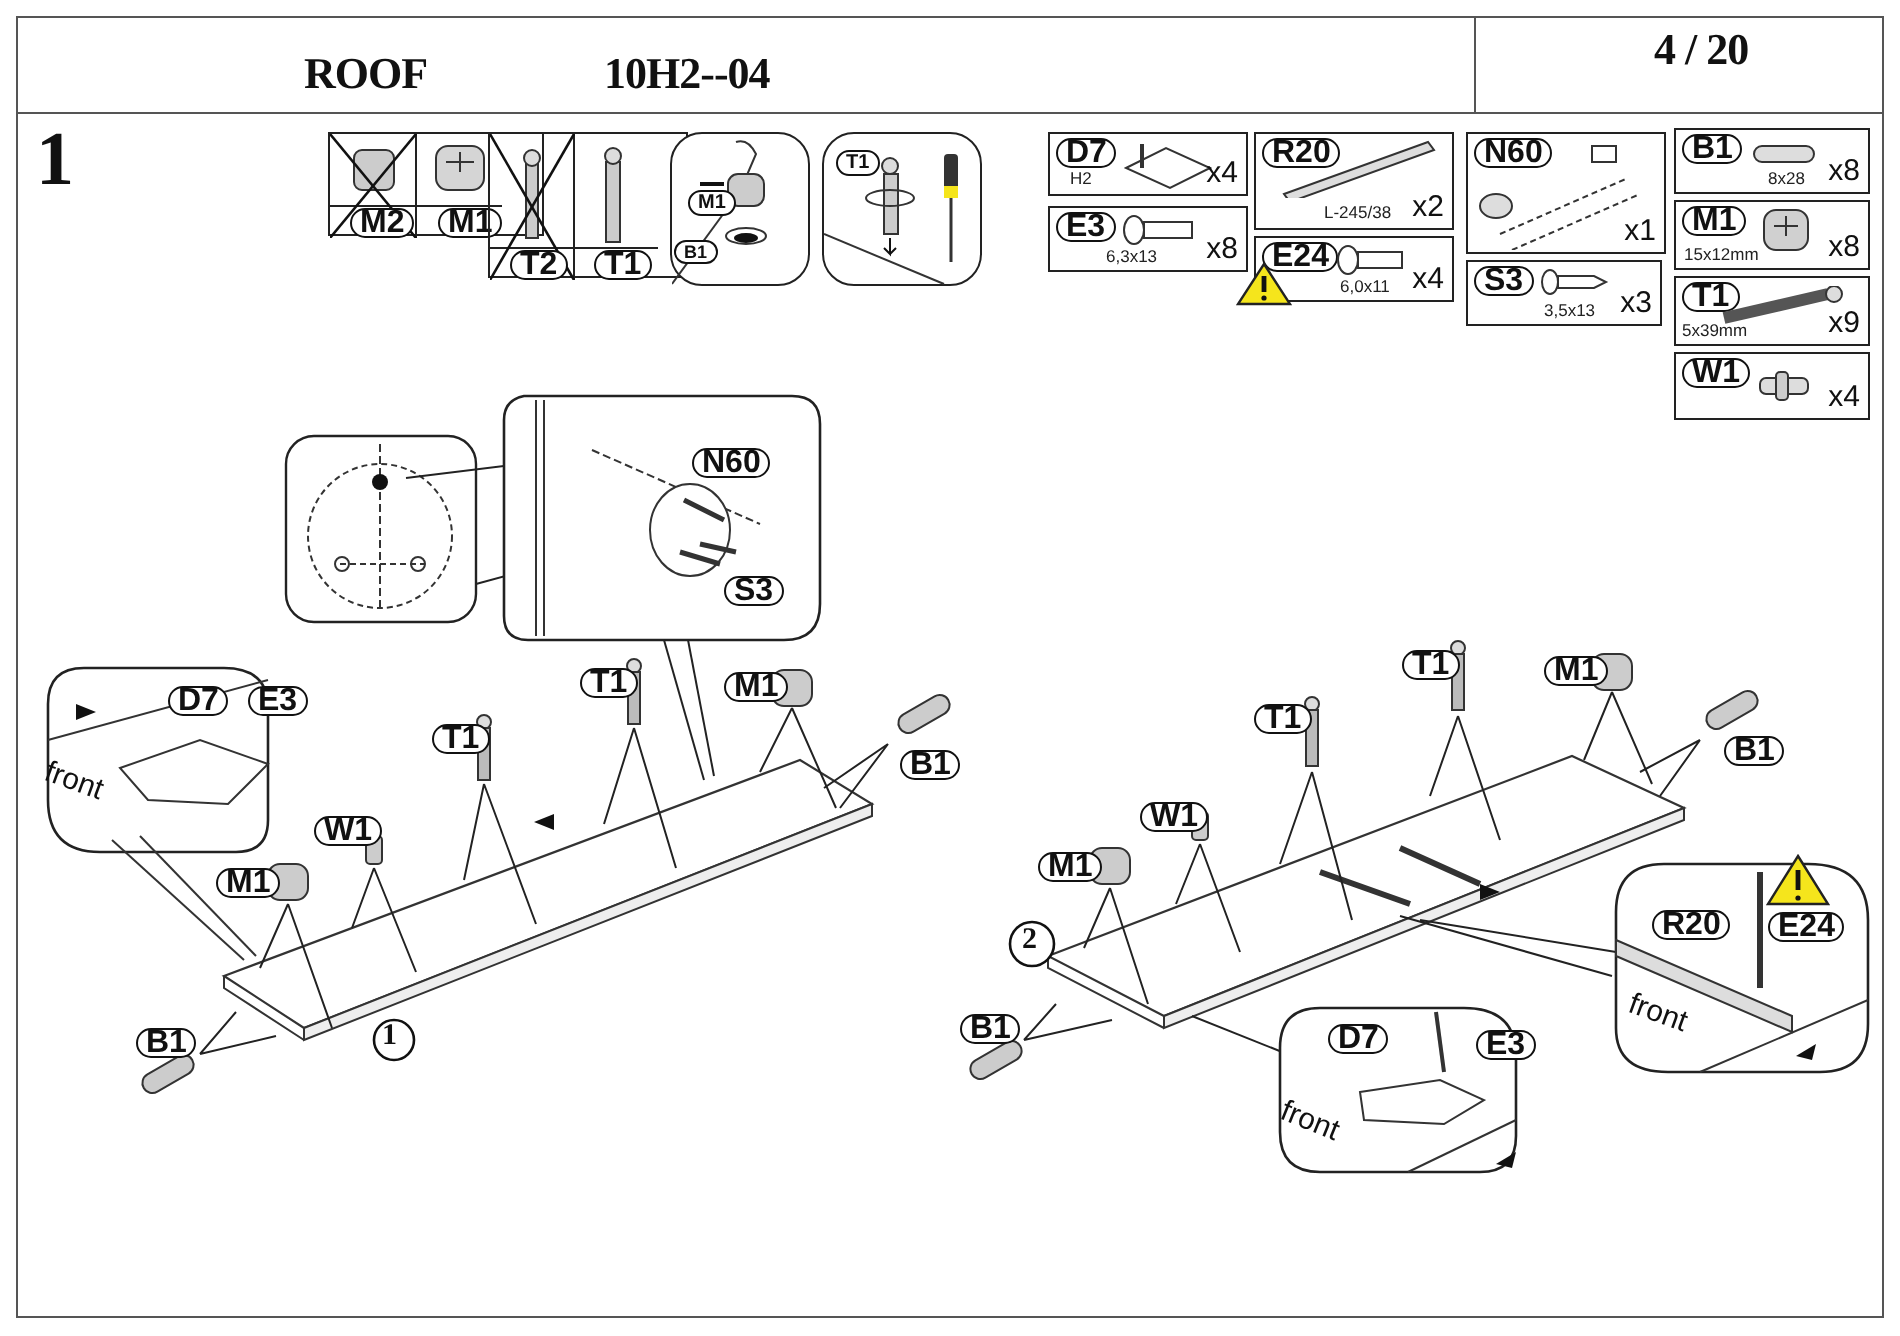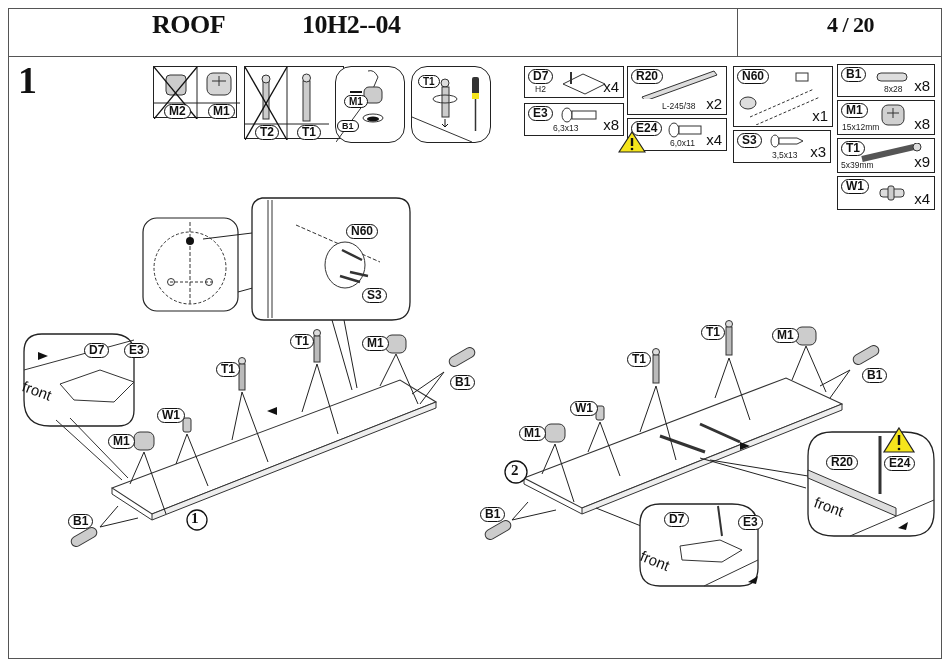--- a/index.html
+++ b/index.html
@@ -1,25 +1,25 @@
 <!DOCTYPE html>
 <html><head>
 <meta charset="utf-8">
 <style>
   html,body{margin:0;padding:0;background:#fff;}
   body{width:950px;height:668px;position:relative;overflow:hidden;font-family:"Liberation Sans",sans-serif;color:#111;}
   .frame{position:absolute;left:8px;top:8px;width:934px;height:651px;border:1.5px solid #555;box-sizing:border-box;}
   .hdr{position:absolute;left:8px;top:8px;width:934px;height:49px;border-bottom:1.5px solid #555;box-sizing:border-box;}
   .hdr-div{position:absolute;left:729px;top:0;width:0;height:48px;border-left:1.5px solid #555;}
-  .title{position:absolute;top:10px;font-family:"Liberation Serif",serif;font-weight:bold;font-size:26px;letter-spacing:-0.5px;}
+  .title{position:absolute;top:24px;font-family:"Liberation Serif",serif;font-weight:bold;font-size:22px;letter-spacing:-0.5px;}
   .t-roof{left:152px;}
   .t-code{left:302px;}
   .t-page{left:827px;font-size:22px;top:12px;}
   .step{position:absolute;left:18px;top:58px;font-family:"Liberation Serif",serif;font-weight:bold;font-size:38px;}
-  .tag{display:inline-block;border:1.3px solid #111;border-radius:9px;padding:0 4px;font-weight:bold;font-size:12px;line-height:13px;background:#fff;font-family:"Liberation Sans",sans-serif;}
+  .tag{display:inline-block;border:1.3px solid #111;border-radius:9px;padding:0 4px;font-weight:bold;font-size:16px;line-height:13px;background:#fff;font-family:"Liberation Sans",sans-serif;}
   .tagt{font-family:"Liberation Sans",sans-serif;font-weight:bold;font-size:11px;}
   .part{position:absolute;border:1.3px solid #222;box-sizing:border-box;background:#fff;}
   .part .pl{position:absolute;left:3px;top:2px;}
   .part .qty{position:absolute;right:4px;bottom:2px;font-size:15px;}
   .part .dim{position:absolute;font-size:8.5px;color:#222;}
   .part svg{position:absolute;}
   .ov{position:absolute;left:0;top:0;}
   .rb{position:absolute;border:1.3px solid #222;border-radius:16px;box-sizing:border-box;background:#fff;}
   .xbox{position:absolute;border:1.3px solid #222;box-sizing:border-box;}
 </style>
@@ -28,21 +28,21 @@
 
 <div class="frame"></div>
 <div class="hdr">
   <div class="hdr-div"></div>
 </div>
 <div class="title t-roof">ROOF</div>
 <div class="title t-code">10H2--04</div>
 <div class="title t-page">4 / 20</div>
 <div class="step">1</div>
 
-<div class="xbox" style="left:153px;top:66px;width:84px;height:52px;">
+<div class="xbox" style="left:164px;top:66px;width:108px;height:52px;">
   <svg width="86" height="52" style="position:absolute;left:0;top:0">
     <line x1="43" y1="0" x2="43" y2="52" stroke="#222"></line>
     <line x1="0" y1="36" x2="86" y2="36" stroke="#222"></line>
     <g>
         <rect x="12" y="8" width="20" height="20" rx="4" fill="#ccc" stroke="#333"></rect>
       </g>
     <line x1="0" y1="0" x2="43" y2="52" stroke="#111" stroke-width="1.3"></line>
     <line x1="43" y1="0" x2="0" y2="52" stroke="#111" stroke-width="1.3"></line>
     <g>
         <rect x="53" y="6" width="24" height="22" rx="6" fill="#d5d5d5" stroke="#333"></rect>

